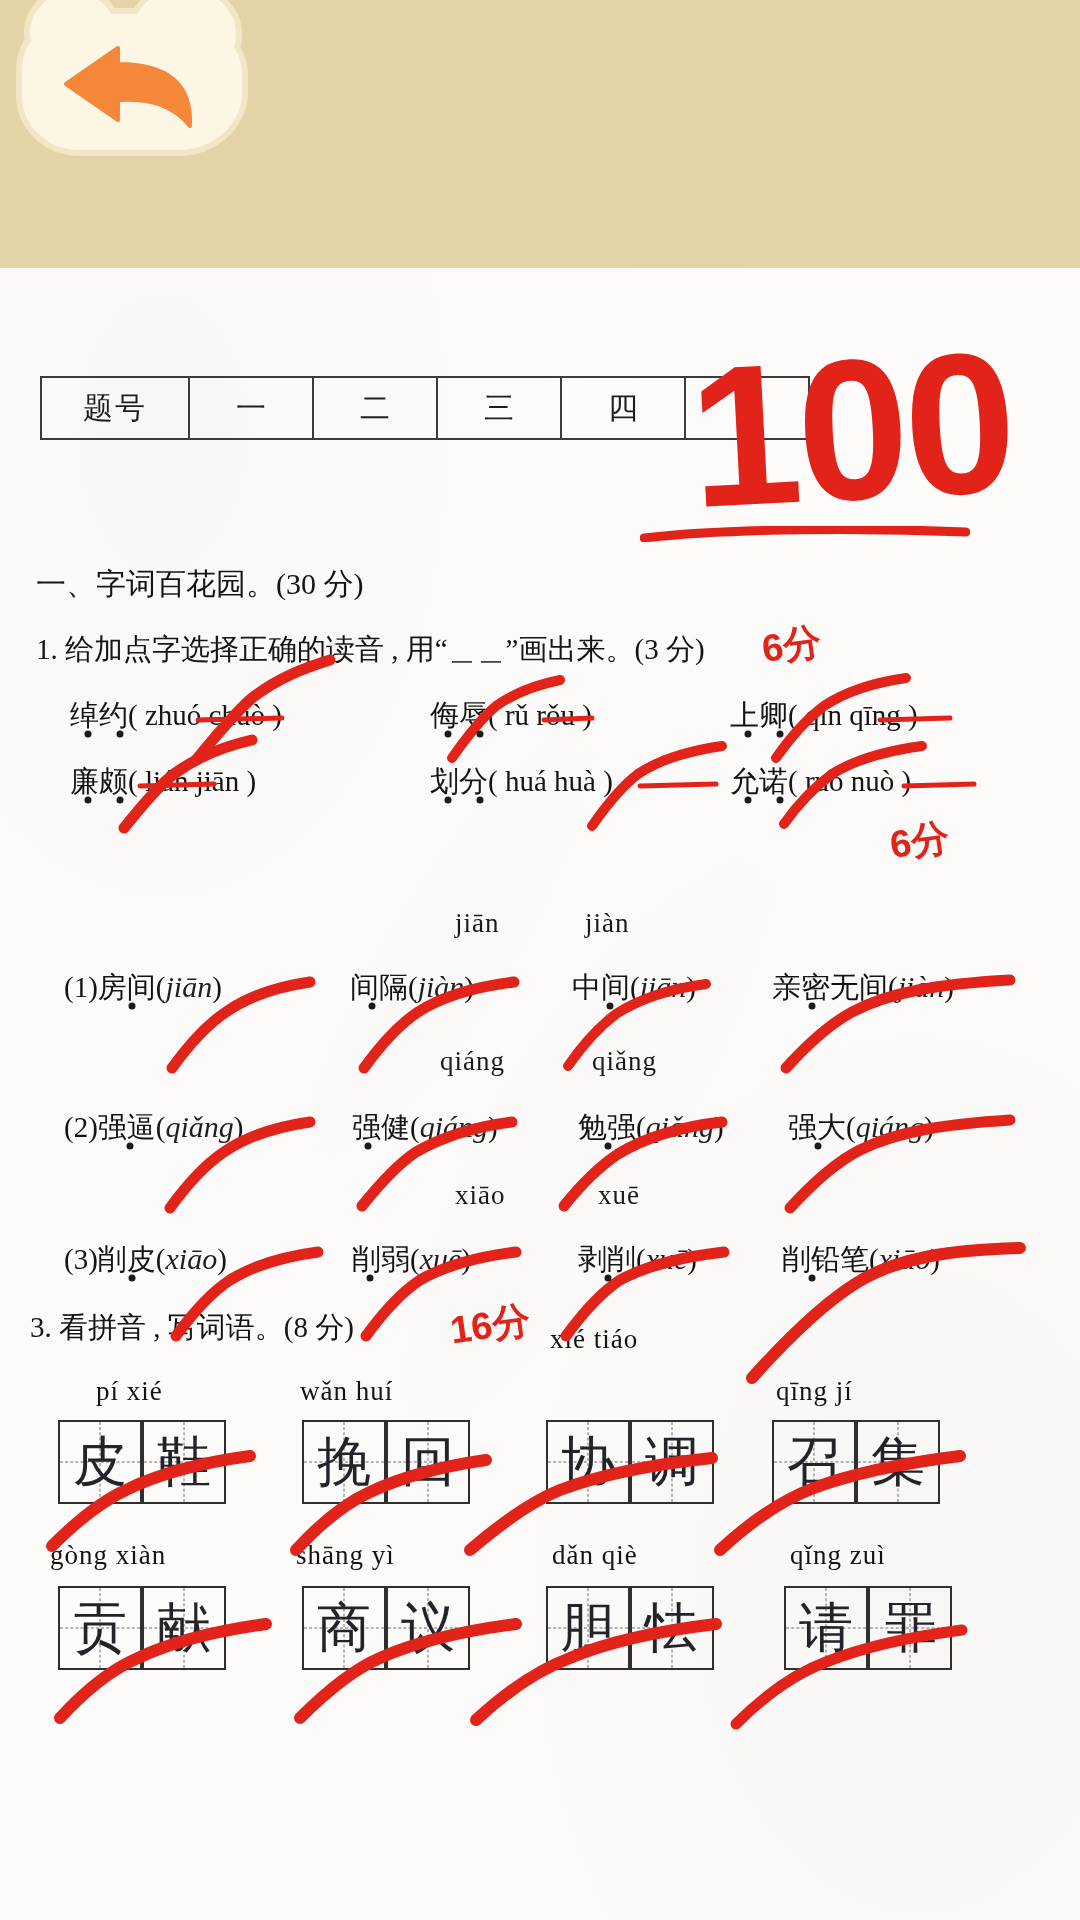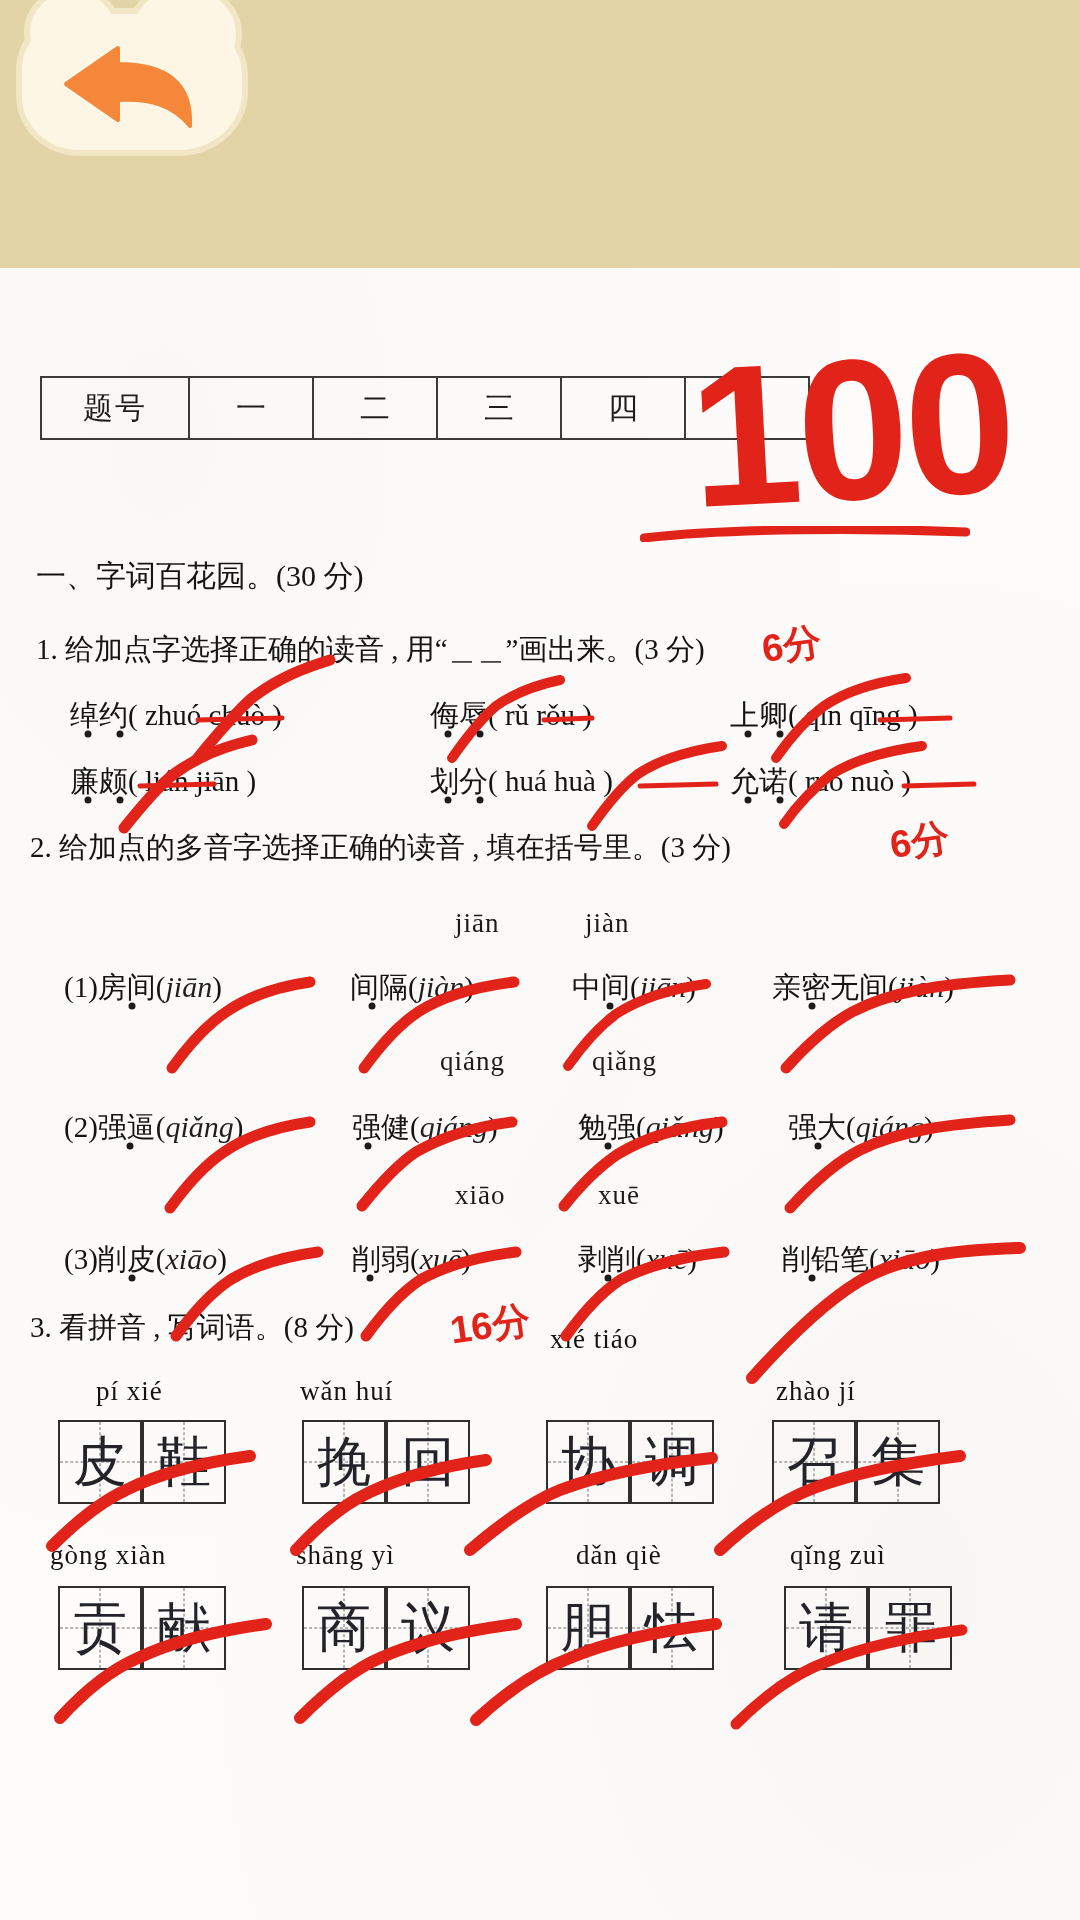--- a/index.html
+++ b/index.html
@@ -183,21 +183,21 @@
       <td></td>
     </tr>
   </tbody>
     </table>
 
   <div class="red100">100</div>
   <svg class="red100-underline" viewBox="0 0 330 16">
     <path d="M4 12 C90 2 230 2 326 6" stroke="#e2231a" stroke-width="9" fill="none" stroke-linecap="round"></path>
   </svg>
 
-  <div class="line sz-30" style="left:36px; top:288px;">一、字词百花园。(30 分)</div>
+  <div class="line sz-30" style="left:36px; top:296px;">一、字词百花园。(30 分)</div>
 
   <div class="line sz-29" style="left:36px; top:362px;">1. 给加点字选择正确的读音 , 用“＿＿”画出来。(3 分)</div>
   <div class="red-mark" style="left:762px; top:352px; font-size:38px; transform:rotate(-8deg);">6分</div>
 
   <div class="line sz-29" style="left:70px; top:428px;">
     <span>绰约</span><span>( zhuó   chuò )</span>
   </div>
   <div class="line sz-29" style="left:430px; top:428px;">
     <span>侮辱</span><span>( rǔ   rǒu )</span>
   </div>
@@ -208,21 +208,20 @@
   <div class="line sz-29" style="left:70px; top:494px;">
     <span>廉颇</span><span>( lián   jiān )</span>
   </div>
   <div class="line sz-29" style="left:430px; top:494px;">
     <span>划分</span><span>( huá   huà )</span>
   </div>
   <div class="line sz-29" style="left:730px; top:494px;">
     <span>允诺</span><span>( ruò   nuò )</span>
   </div>
 
-  <div class="line sz-29" style="left:30px; top:560px;">2. 给加点的多音字选择正确的读音 , 填在括号里。(3 分)</div>
   <div class="red-mark" style="left:890px; top:548px; font-size:38px; transform:rotate(-8deg);">6分</div>
 
   <div class="pinyin" style="left:455px; top:640px;">jiān</div>
   <div class="pinyin" style="left:585px; top:640px;">jiàn</div>
 
   <div class="line sz-29" style="left:64px; top:700px;">
     <span>(1)房间(</span><span class="hand-red" style="position:static;">jiān</span><span>)</span>
   </div>
   <div class="line sz-29" style="left:350px; top:700px;">
     <span>间隔(</span><span class="hand-red" style="position:static;">jiàn</span><span>)</span>
@@ -265,21 +264,21 @@
   <div class="line sz-29" style="left:782px; top:972px;">
     <span>削铅笔(</span><span class="hand-red" style="position:static;">xiāo</span><span>)</span>
   </div>
 
   <div class="line sz-29" style="left:30px; top:1040px;">3. 看拼音 , 写词语。(8 分)</div>
   <div class="red-mark" style="left:450px; top:1032px; font-size:38px; transform:rotate(-8deg);">16分</div>
 
   <div class="word-pinyin" style="left:96px; top:1108px;">pí   xié</div>
   <div class="word-pinyin" style="left:300px; top:1108px;">wǎn  huí</div>
   <div class="word-pinyin" style="left:550px; top:1056px;">xié  tiáo</div>
-  <div class="word-pinyin" style="left:776px; top:1108px;">zhào  jí</div>
+  <div class="word-pinyin" style="left:776px; top:1108px;">qīng  jí</div>
 
   <div class="tzg" style="left:58px;  top:1152px;">
       <div class="dash-v"></div>
       <div class="dash-h"></div>
       <div class="ch">皮</div>
     </div>
   <div class="tzg" style="left:142px; top:1152px;">
       <div class="dash-v"></div>
       <div class="dash-h"></div>
       <div class="ch">鞋</div>
@@ -313,21 +312,21 @@
       <div class="ch">召</div>
     </div>
   <div class="tzg" style="left:856px; top:1152px;">
       <div class="dash-v"></div>
       <div class="dash-h"></div>
       <div class="ch">集</div>
     </div>
 
   <div class="word-pinyin" style="left:50px;  top:1272px;">gòng xiàn</div>
   <div class="word-pinyin" style="left:296px; top:1272px;">shāng  yì</div>
-  <div class="word-pinyin" style="left:552px; top:1272px;margin-left:24px;">dǎn   qiè</div>
+  <div class="word-pinyin" style="left:552px; top:1272px;">dǎn   qiè</div>
   <div class="word-pinyin" style="left:790px; top:1272px;">qǐng  zuì</div>
 
   <div class="tzg" style="left:58px;  top:1318px;">
       <div class="dash-v"></div>
       <div class="dash-h"></div>
       <div class="ch">贡</div>
     </div>
   <div class="tzg" style="left:142px; top:1318px;">
       <div class="dash-v"></div>
       <div class="dash-h"></div>

